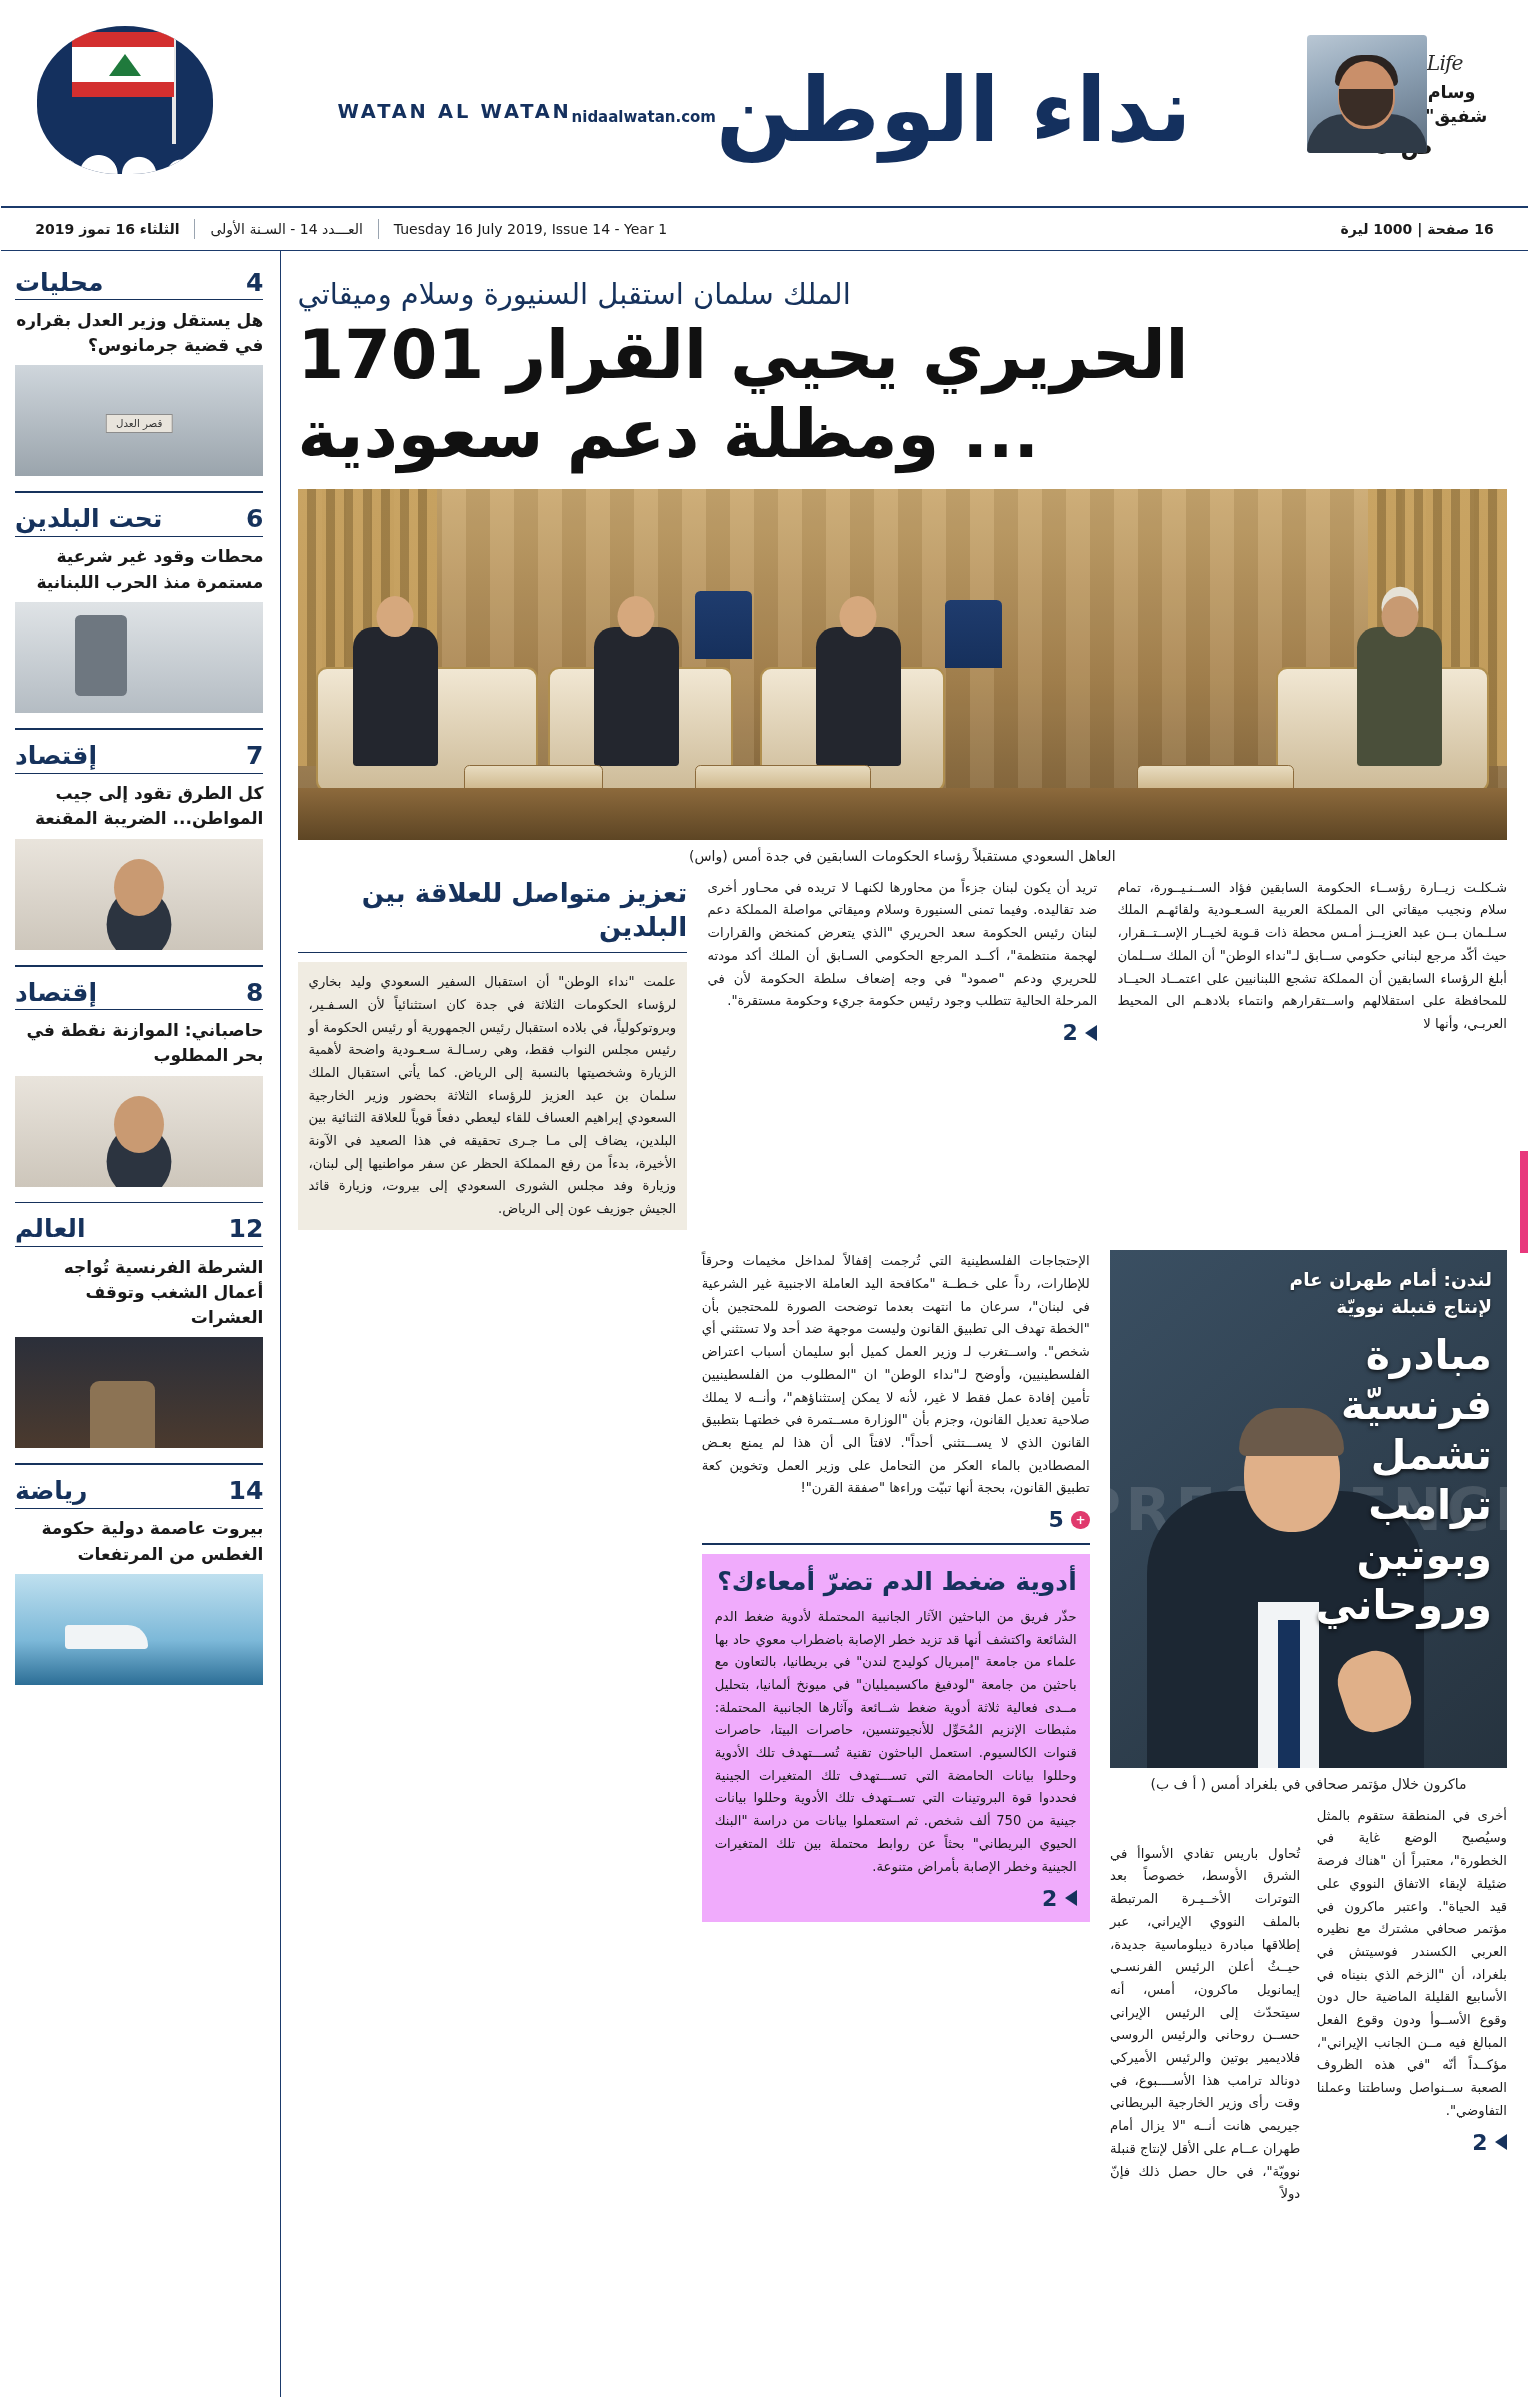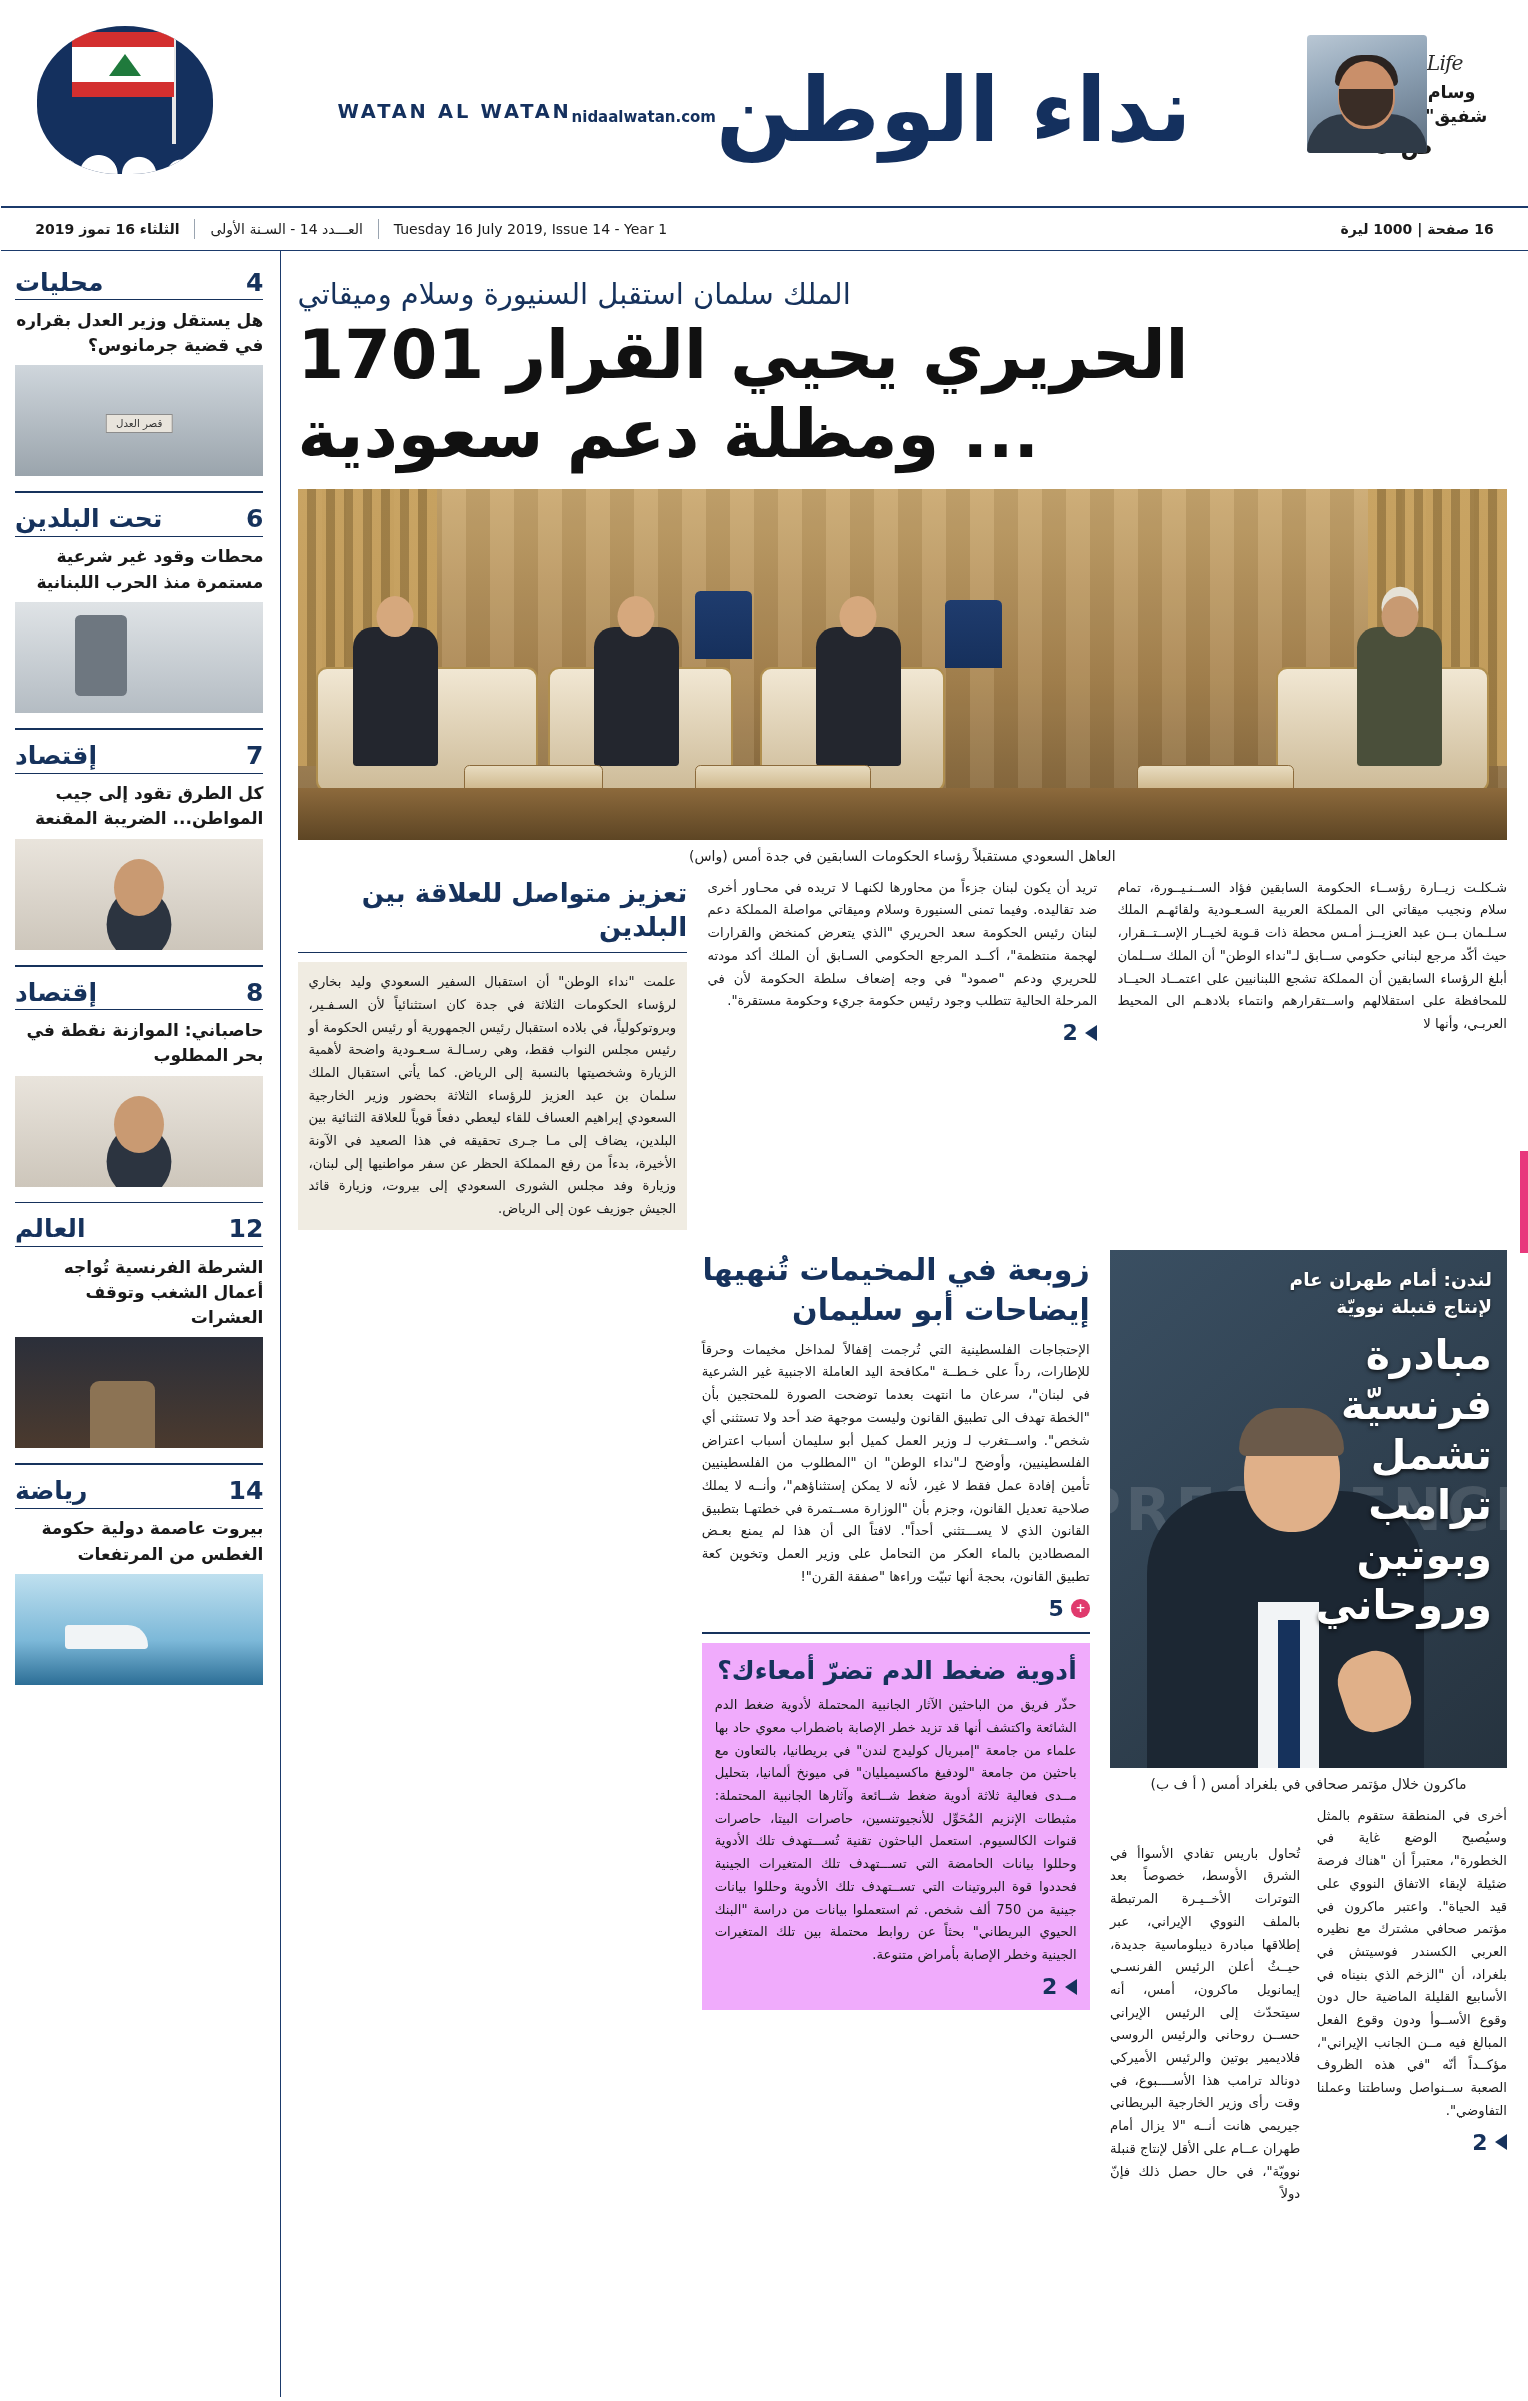--- a/index.html
+++ b/index.html
@@ -638,24 +638,20 @@
             </div>
           </div>
           <div style="flex:1;margin-top:38px;">
             <div class="body-text">تُحاول باريس تفادي الأسواأ في الشرق الأوسط، خصوصاً بعد التوترات الأخــيـرة المرتبطة بالملف النووي الإيراني، عبر إطلاقها مبادرة ديبلوماسية جديدة، حيــثُ أعلن الرئيس الفرنسـي إيمانويل ماكرون، أمس، أنه سيتحدّث إلى الرئيس الإيراني حســن روحاني والرئيس الروسي فلاديمير بوتين والرئيس الأميركي دونالد ترامب هذا الأســــبوع، في وقت رأى وزير الخارجية البريطاني جيريمي هانت أنــه "لا يزال أمام طهران عــام على الأقل لإنتاج قنبلة نوويّة"، في حال حصل ذلك فإنّ دولاً</div>
           </div>
         </div>
       </div>
 
       <div class="lower-mid">
 
-        <div class="secondary-head">
-          <div>زوبعة في المخيمات تُنهيها</div>
-          <div>إيضاحات أبو سليمان</div>
-        </div>
         <div class="body-text">الإحتجاجات الفلسطينية التي تُرجمت إقفالاً لمداخل مخيمات وحرقاً للإطارات، رداً على خـطــة "مكافحة اليد العاملة الاجنبية غير الشرعية في لبنان"، سرعان ما انتهت بعدما توضحت الصورة للمحتجين بأن "الخطة تهدف الى تطبيق القانون وليست موجهة ضد أحد ولا تستثني أي شخص". واســتغرب لـ وزير العمل كميل أبو سليمان أسباب اعتراض الفلسطينيين، وأوضح لـ"نداء الوطن" ان "المطلوب من الفلسطينيين تأمين إفادة عمل فقط لا غير، لأنه لا يمكن إستثناؤهم"، وأنــه لا يملك صلاحية تعديل القانون، وجزم بأن "الوزارة مســتمرة في خطتهـا بتطبيق القانون الذي لا يســـتثني أحداً". لافتاً الى أن هذا لم يمنع بعـض المصطادين بالماء العكر من التحامل على وزير العمل وتخوين كعة تطبيق القانون، بحجة أنها تبيّت وراءها "صفقة القرن"!</div>
         <div class="jump">
           <span class="dot">+</span>
           <span class="num">5</span>
         </div>
 
         <div class="hr-blue"></div>
 
         <div class="boxed">
           <div class="secondary-head" style="font-size:25px; margin-bottom:7.4px;">أدوية ضغط الدم تضرّ أمعاءك؟</div>

